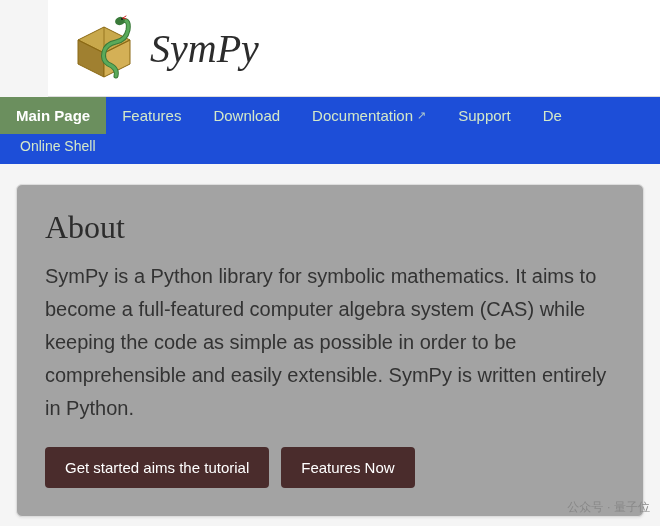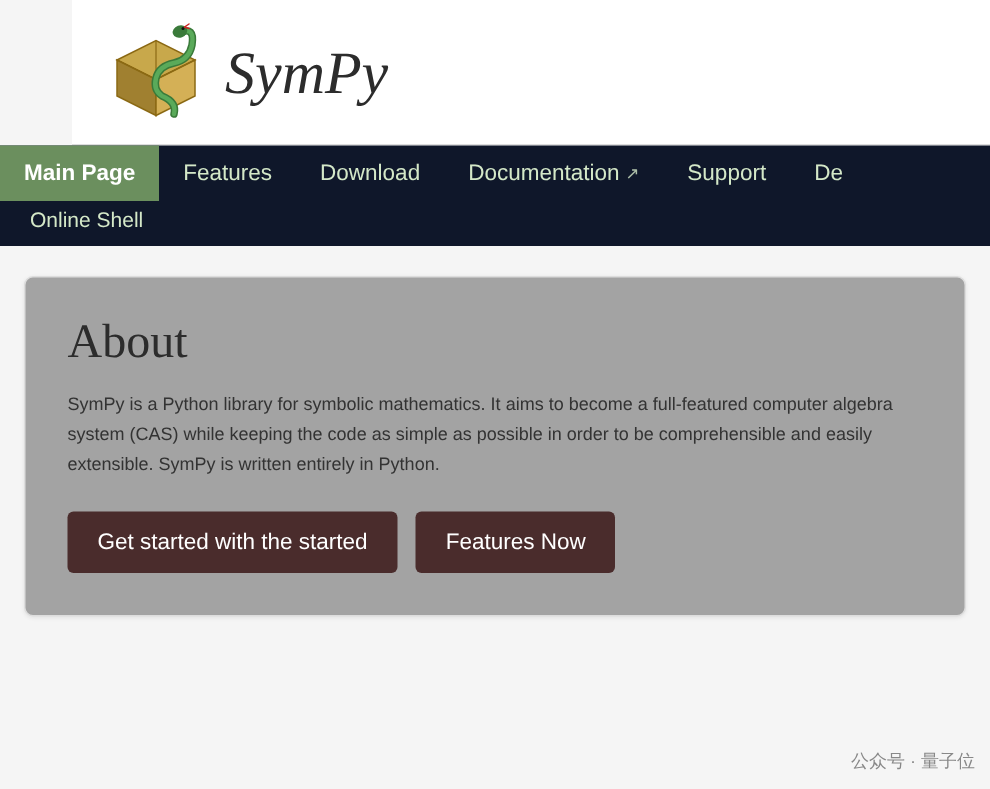--- a/index.html
+++ b/index.html
@@ -42,21 +42,21 @@
     .logo-title {
       font-size: 40px;
       font-style: italic;
       color: #2c2c2c;
       font-family: 'Georgia', serif;
       font-weight: normal;
     }
 
     
     .nav-bar {
-      background: #0f172a;
+      background: #1d4ed8;
       padding: 0;
     }
 
     .nav-top {
       display: flex;
       align-items: stretch;
     }
 
     .nav-item {
       color: #d4e8c8;
@@ -108,21 +108,21 @@
 
     .about-title {
       font-size: 32px;
       color: #2c2c2c;
       font-family: 'Georgia', serif;
       font-weight: normal;
       margin-bottom: 14px;
     }
 
     .about-text {
-      font-size: 12px;
+      font-size: 20px;
       line-height: 1.65;
       color: #333333;
       font-family: Arial, sans-serif;
       margin-bottom: 22px;
     }
 
     .button-row {
       display: flex;
       gap: 12px;
       flex-wrap: wrap;
@@ -213,19 +213,19 @@
       <span>Online Shell</span>
     </a>
   </div>
 </nav>
 
 <div class="main-content">
   <div class="about-card">
     <h1 class="about-title">About</h1>
     <p class="about-text">SymPy is a Python library for symbolic mathematics. It aims to become a full-featured computer algebra system (CAS) while keeping the code as simple as possible in order to be comprehensible and easily extensible. SymPy is written entirely in Python.</p>
     <div class="button-row">
-      <button class="btn-dark">Get started with the started</button>
+      <button class="btn-dark">Get started aims the tutorial</button>
       <button class="btn-dark">Features Now</button>
     </div>
   </div>
 </div>
 
 <div class="watermark">公众号 · 量子位</div>
 
 </body></html>

